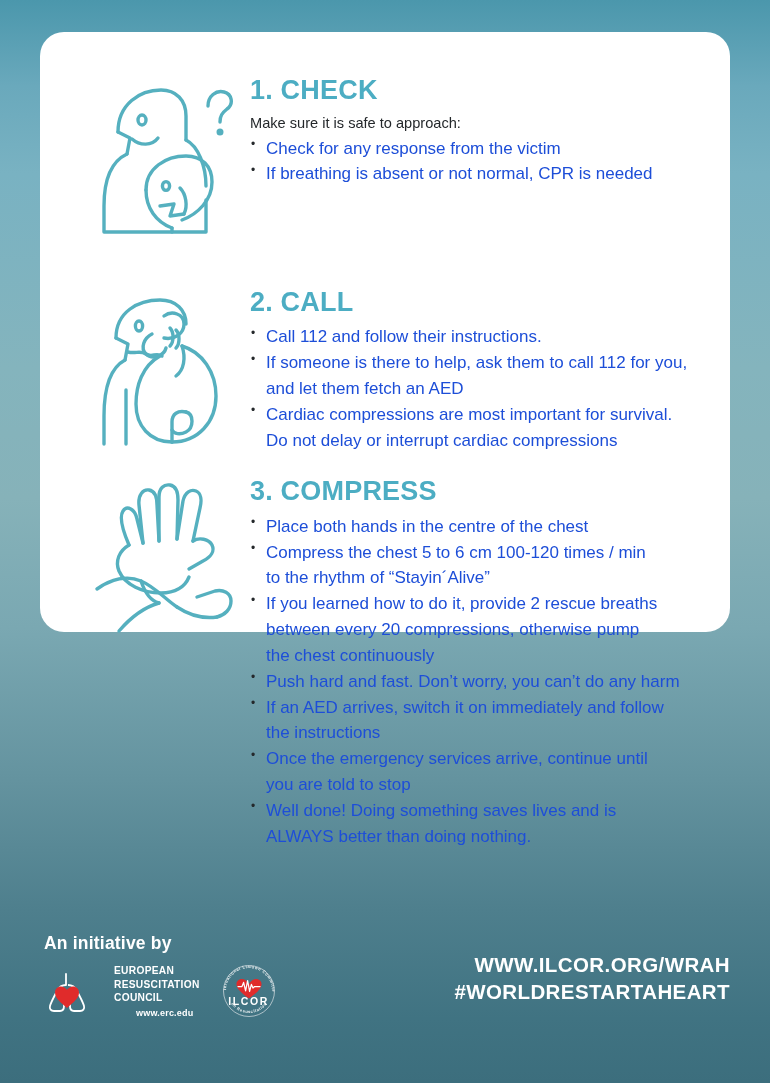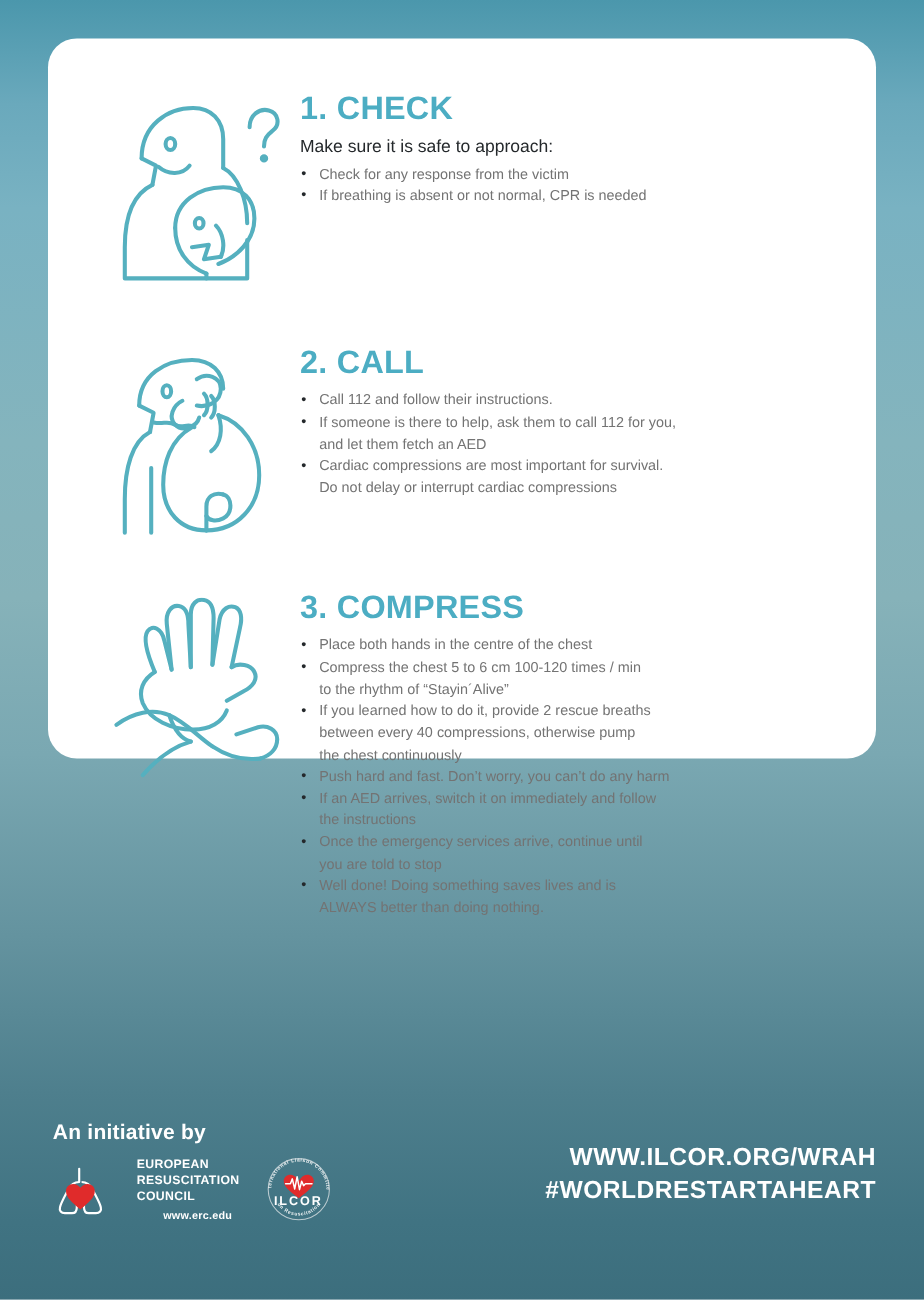--- a/index.html
+++ b/index.html
@@ -42,21 +42,21 @@
     left: 0; top: 0; right: 0;
     padding: 44px 30px 0 38px;
   }
 
   .step {
     display: flex;
     align-items: flex-start;
   }
   .step-check    { margin-top: 0px; }
   .step-call     { margin-top: 48px; }
-  .step-compress { margin-top: 46px; }
+  .step-compress { margin-top: 24px; }
 
   .illus {
     width: 172px;
     flex: 0 0 172px;
     display: flex;
     align-items: flex-start;
     justify-content: center;
     padding-top: 6px;
   }
 
@@ -74,22 +74,22 @@
   .lead {
     font-size: 14.6px;
     color: #24282b;
     line-height: 1.52;
     margin-bottom: 1px;
   }
 
   ul.bullets { list-style: none; }
 
   ul.bullets li {
-    font-size: 12px;
-    color: #737373;
+    font-size: 17px;
+    color: #1d4ed8;
     line-height: 1.52;
     padding-left: 16px;
     position: relative;
     margin-bottom: 0px;
   }
   ul.bullets li::before {
     content: "\2022";
     position: absolute;
     left: 1px;
     top: -0.5px;
@@ -284,21 +284,21 @@
         <ul class="bullets">
           <li>
             <span>Place both hands in the centre of the chest</span>
           </li>
           <li>
             <span>Compress the chest 5 to 6 cm 100-120 times / min</span>
             <span class="cont">to the rhythm of “Stayin´Alive”</span>
           </li>
           <li>
             <span>If you learned how to do it, provide 2 rescue breaths</span>
-            <span class="cont">between every 40 compressions, otherwise pump</span>
+            <span class="cont">between every 20 compressions, otherwise pump</span>
             <span class="cont">the chest continuously</span>
           </li>
           <li>
             <span>Push hard and fast. Don’t worry, you can’t do any harm</span>
           </li>
           <li>
             <span>If an AED arrives, switch it on immediately and follow</span>
             <span class="cont">the instructions</span>
           </li>
           <li>

